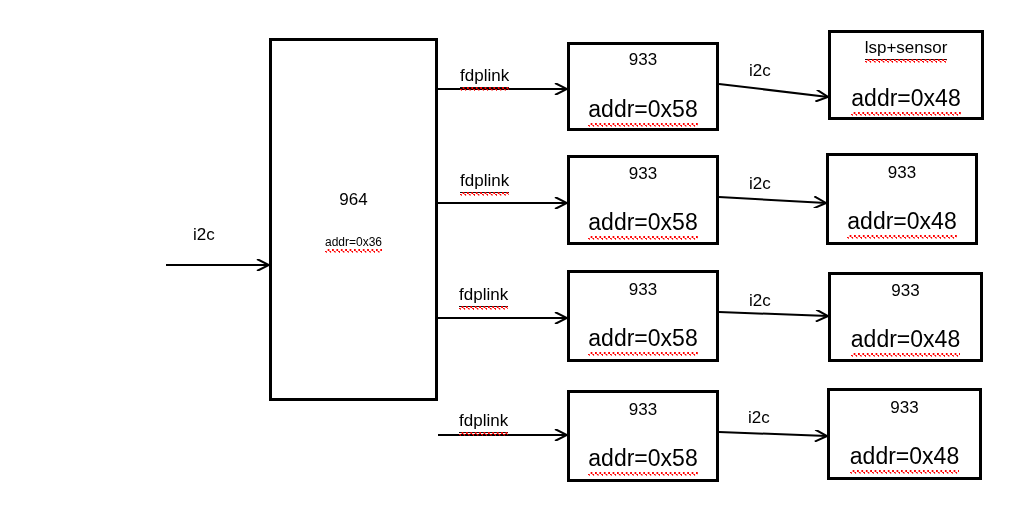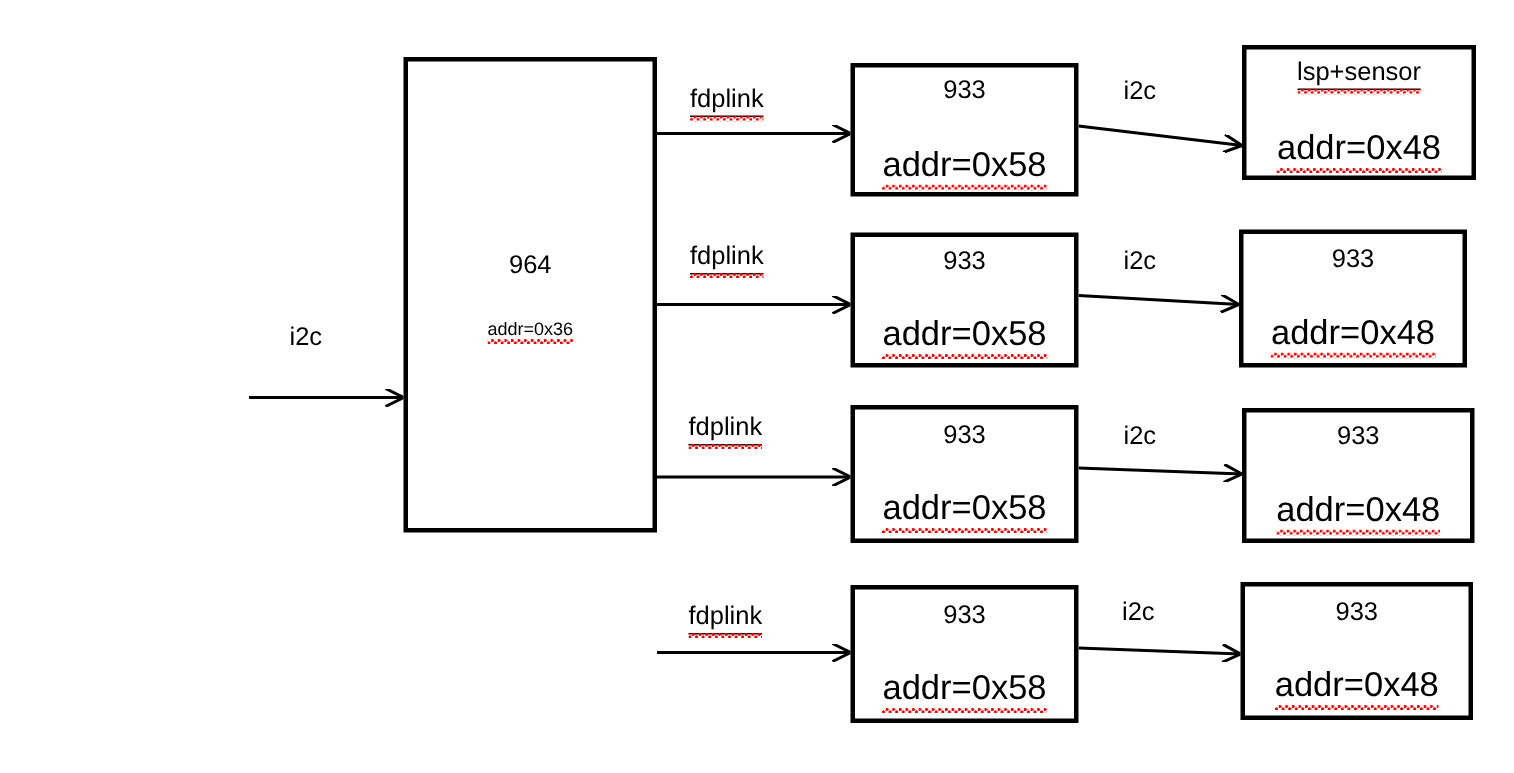--- a/index.html
+++ b/index.html
@@ -58,20 +58,21 @@
     background-size: 4.4px 4px;
     background-repeat: repeat-x;
   }
   .ul-black { border-bottom: 1.5px solid #111; padding-bottom: 1px; }
 
   .edge-label {
     position: absolute;
     font-size: 17px;
     color: #000000;
     white-space: nowrap;
+    margin-top: 10px;
   }
   svg.wires {
     position: absolute;
     left: 0; top: 0;
     width: 1009px;
     height: 515px;
     pointer-events: none;
   }
 </style>
 </head>
@@ -93,21 +94,21 @@
     <line x1="438" y1="318" x2="567" y2="318" stroke="#000000" stroke-width="2" marker-end="url(#arw)"></line>
     <line x1="438" y1="435" x2="567" y2="435" stroke="#000000" stroke-width="2" marker-end="url(#arw)"></line>
 
     <line x1="719" y1="84" x2="828" y2="97" stroke="#000000" stroke-width="2" marker-end="url(#arw)"></line>
     <line x1="719" y1="197" x2="826" y2="203" stroke="#000000" stroke-width="2" marker-end="url(#arw)"></line>
     <line x1="719" y1="312" x2="828" y2="316" stroke="#000000" stroke-width="2" marker-end="url(#arw)"></line>
     <line x1="719" y1="432" x2="827" y2="436" stroke="#000000" stroke-width="2" marker-end="url(#arw)"></line>
   </svg>
 
 
-  <div class="node node-hub" style="left:269px; top:38px; width:169px; height:317px;">
+  <div class="node node-hub" style="left:269px; top:38px; width:169px; height:363px;">
     <div class="line1">964</div>
     <div class="line2">
       <span class="squiggle">addr=0x36</span>
     </div>
   </div>
 
   <div class="node node-std" style="left:567px; top:42px; width:152px; height:89px;">
     <div class="line1">933</div>
     <div class="line2">
       <span class="squiggle">addr=0x58</span>

